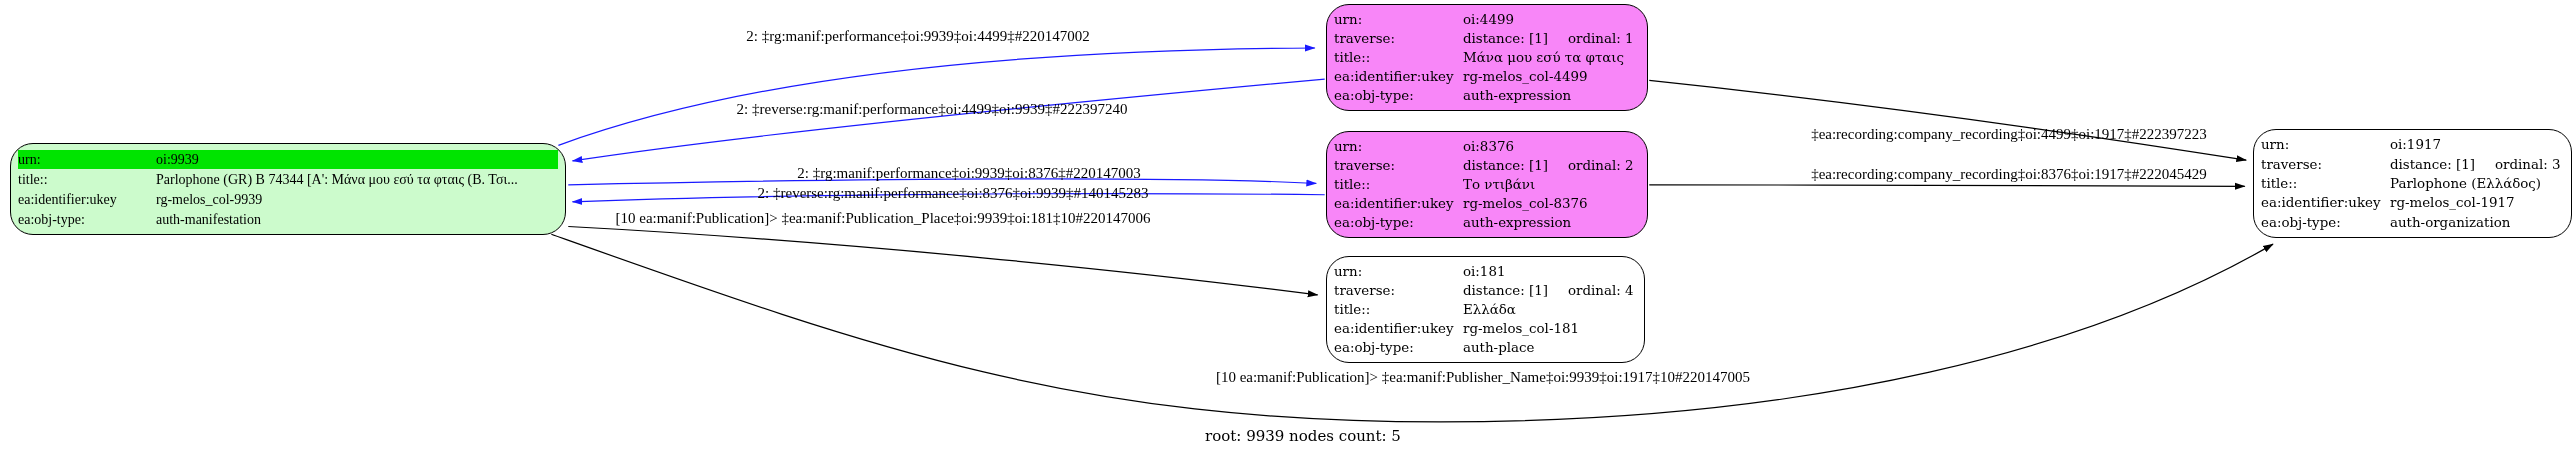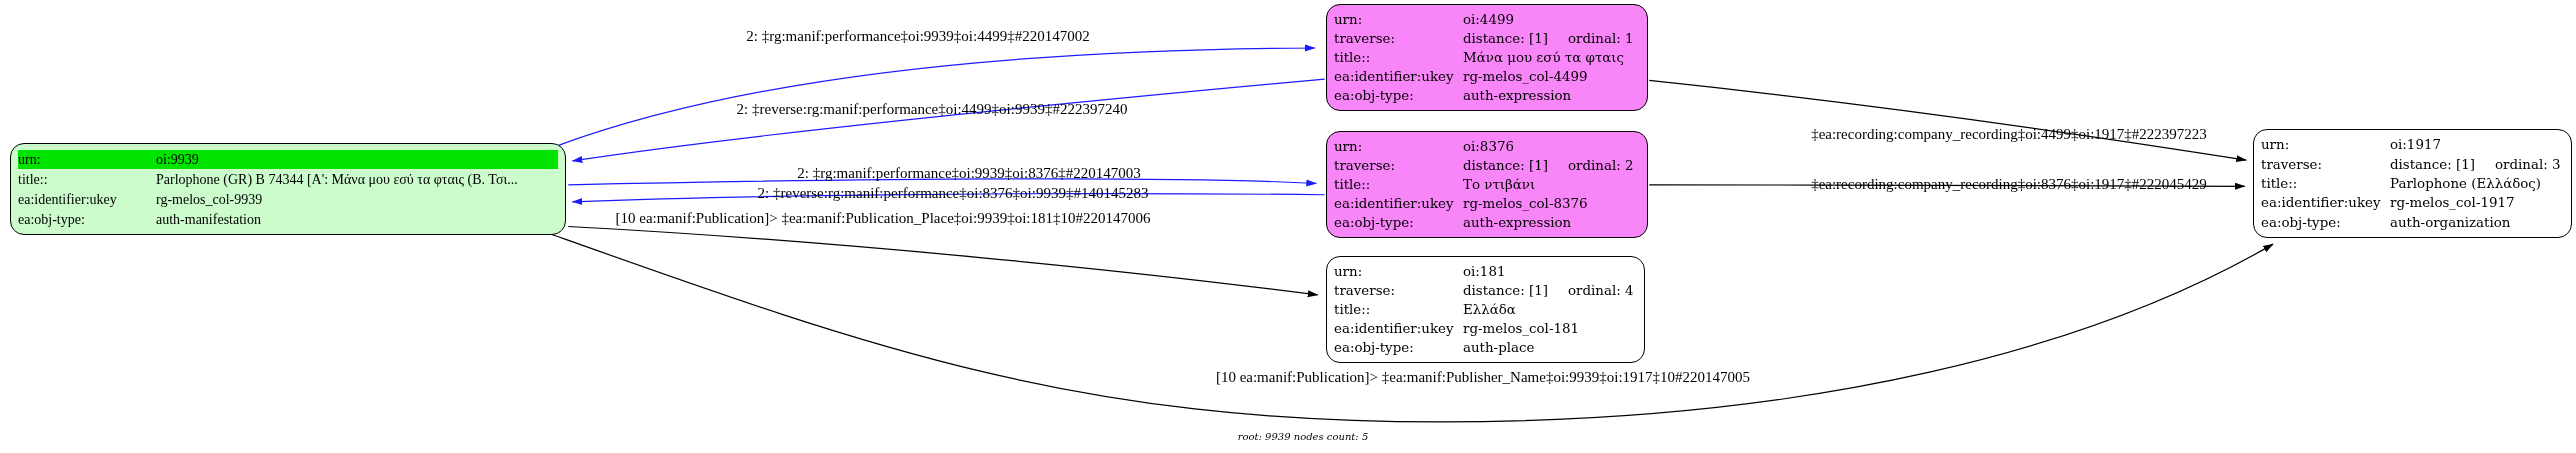--- a/index.html
+++ b/index.html
@@ -1,40 +1,40 @@
 <!DOCTYPE html>
 <html style="font-size:11.3px"><head>
 <meta charset="utf-8">
 <style>
   html,body{margin:0;padding:0;background:#ffffff;}
   #canvas{position:relative;width:2576px;height:453px;background:#ffffff;overflow:hidden;
           font-family:"Liberation Serif",serif;color:#000;}
   svg.edges{position:absolute;left:0;top:0;width:2576px;height:453px;}
 
   
-  .node{position:absolute;border:1.1px solid #000;border-radius:14px;box-sizing:border-box;
+  .node{position:absolute;border:1.1px solid #000;border-radius:23px;box-sizing:border-box;
         padding:5px 7px;display:flex;flex-direction:column;justify-content:space-around;}
   .node.root{background:#ccfbcc;font-family:"Liberation Serif",serif;font-size:14px;}
   .node.expr{background:#f886f8;}
   .node.plain{background:#ffffff;}
   .node.expr,.node.plain{font-family:"DejaVu Serif",serif;font-size:13.4px;}
   .row{display:flex;align-items:baseline;white-space:nowrap;line-height:19px;}
   .row .key{flex:0 0 auto;}
   .node.root .row .key{width:138px;}
   .node.expr .row .key,.node.plain .row .key{width:129px;}
   .row .val{flex:0 0 auto;}
   .row .val2{flex:0 0 auto;width:105px;}
   .row.hl{background:#00e400;}
   .node .ellipsized{overflow:hidden;max-width:406px;}
 
   
   .elabel{position:absolute;transform:translateX(-50%);white-space:nowrap;
           font-family:"Liberation Serif",serif;font-size:15px;line-height:17px;}
   .glabel{position:absolute;transform:translateX(-50%);white-space:nowrap;
-          font-family:"DejaVu Serif",serif;font-size:10px;line-height:17px;font-style:italic;}
+          font-family:"DejaVu Serif",serif;font-size:15px;line-height:17px;}
 </style>
 </head>
 <body>
 
 <div id="canvas">
 
   <svg class="edges" viewBox="0 0 3648 642" width="2576" height="453">
     <defs>
       <marker id="arrB" markerUnits="userSpaceOnUse" markerWidth="16" markerHeight="12" refX="14" refY="6" orient="auto">
         <path d="M0,1 L15,6 L0,11 z" fill="#1a1aff"></path>
@@ -53,21 +53,21 @@
     <path d="M 2336 262 C 2620 262, 2920 263, 3180 264" fill="none" stroke="#000" stroke-width="1.7" marker-end="url(#arrK)"></path>
     <path d="M 780 332 C 1230 492, 1520 598, 2040 598 C 2570 598, 2965 494, 3220 346" fill="none" stroke="#000" stroke-width="1.7" marker-end="url(#arrK)"></path>
   </svg>
 
   <div class="elabel" style="left:918px;top:20.5px;margin-top:7px;">2: ‡rg:manif:performance‡oi:9939‡oi:4499‡#220147002</div>
   <div class="elabel" style="left:932px;top:101px;">2: ‡reverse:rg:manif:performance‡oi:4499‡oi:9939‡#222397240</div>
   <div class="elabel" style="left:969px;top:165px;">2: ‡rg:manif:performance‡oi:9939‡oi:8376‡#220147003</div>
   <div class="elabel" style="left:953px;top:185px;">2: ‡reverse:rg:manif:performance‡oi:8376‡oi:9939‡#140145283</div>
   <div class="elabel" style="left:883px;top:210px;">[10 ea:manif:Publication]&gt; ‡ea:manif:Publication_Place‡oi:9939‡oi:181‡10#220147006</div>
   <div class="elabel" style="left:2009px;top:85px;margin-top:41px;">‡ea:recording:company_recording‡oi:4499‡oi:1917‡#222397223</div>
-  <div class="elabel" style="left:2009px;top:166px;margin-top:10px;">‡ea:recording:company_recording‡oi:8376‡oi:1917‡#222045429</div>
+  <div class="elabel" style="left:2009px;top:166px;">‡ea:recording:company_recording‡oi:8376‡oi:1917‡#222045429</div>
   <div class="elabel" style="left:1483px;top:369px;">[10 ea:manif:Publication]&gt; ‡ea:manif:Publisher_Name‡oi:9939‡oi:1917‡10#220147005</div>
   <div class="glabel" style="left:1303px;top:428px;">root: 9939 nodes count: 5</div>
 
   <div class="node root" style="left:10px;top:143px;width:556px;height:92px;">
     <div class="row hl">
       <span class="key">urn:</span>
       <span class="val">oi:9939</span>
     </div>
     <div class="row">
       <span class="key">title::</span>

